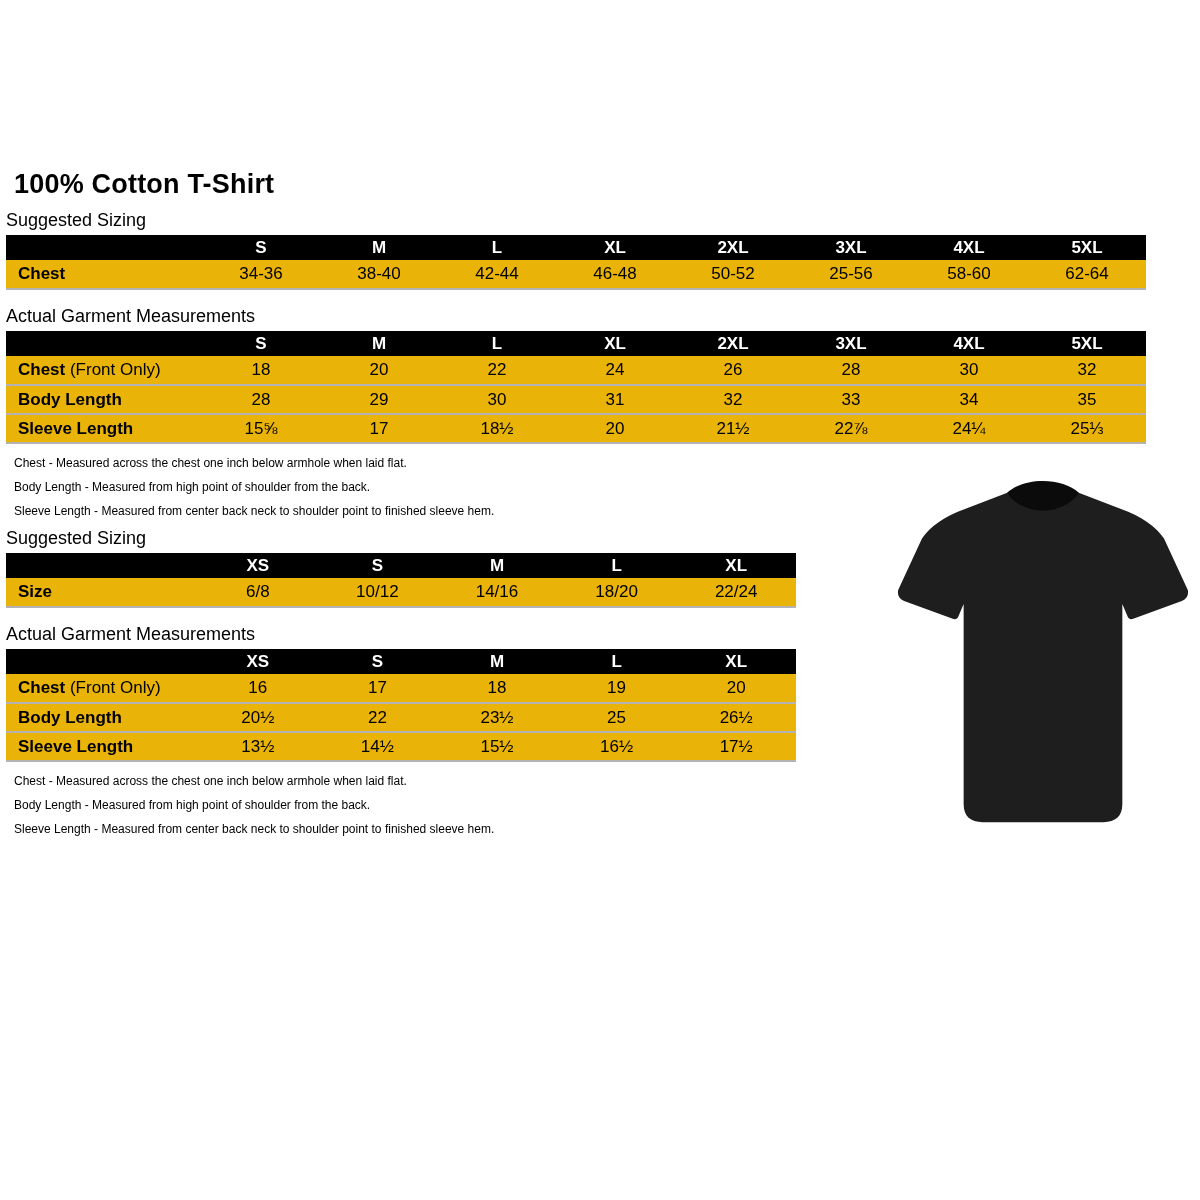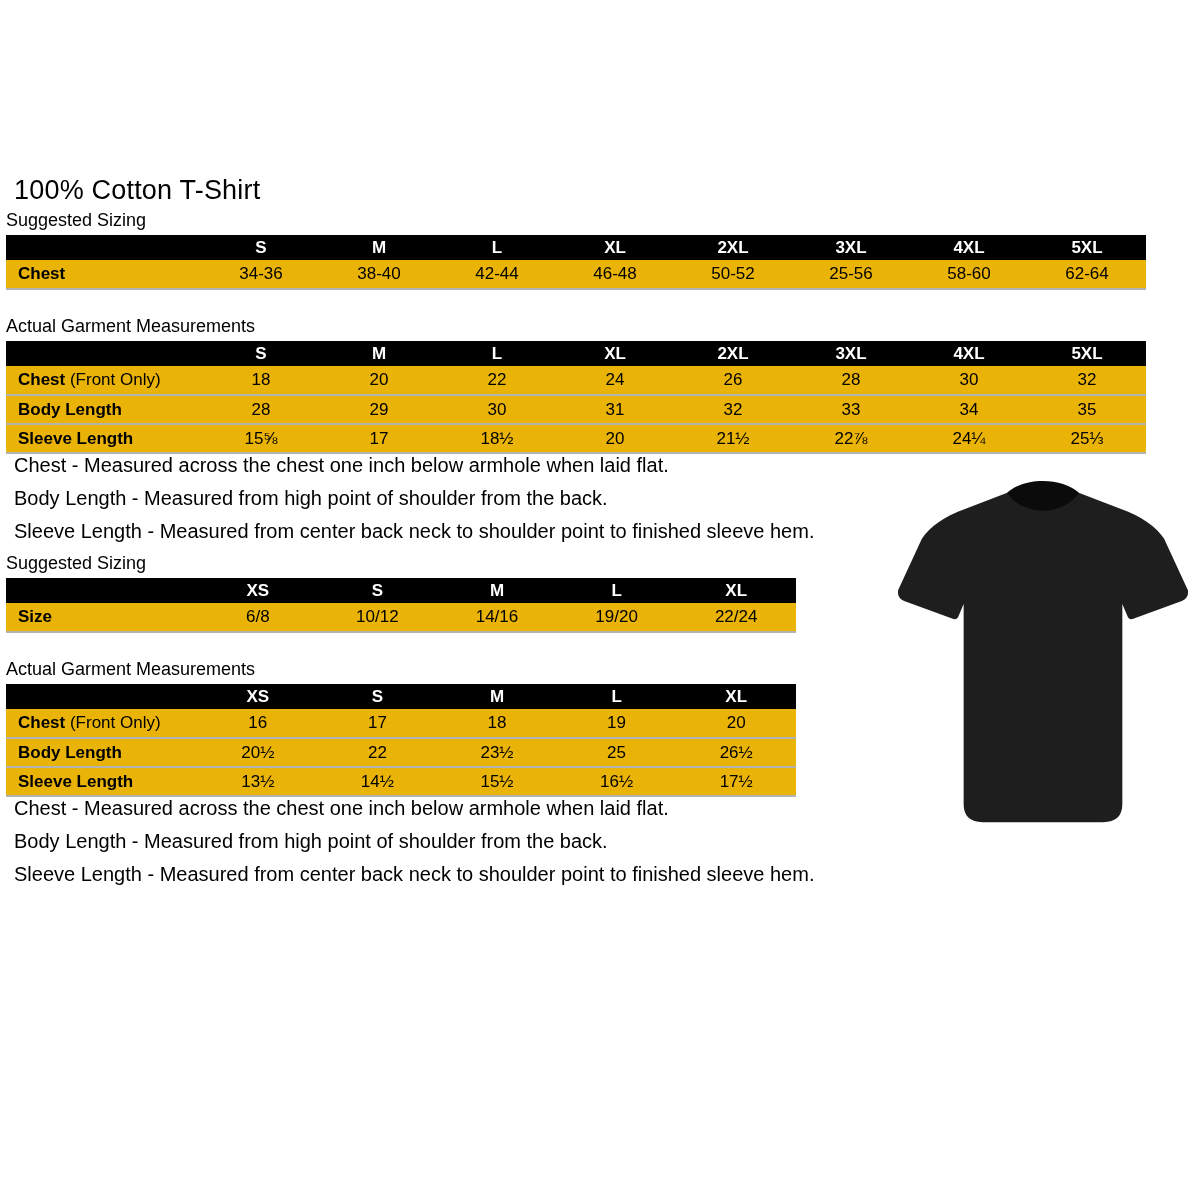--- a/index.html
+++ b/index.html
@@ -6,46 +6,46 @@
   * { margin:0; padding:0; box-sizing:border-box; }
   html,body { background:#fff; }
   body {
     width:1200px; height:1200px;
     font-family:"Liberation Sans","DejaVu Sans",sans-serif;
     color:#000;
   }
   .page { position:relative; width:1200px; height:1200px; overflow:hidden; padding:166px 0 0 6px; background:#fff; }
 
   .header-row { position:relative; height:40px; margin-bottom:4px; }
-  .title { position:absolute; left:8px; top:9px; font-size:27px; font-weight:400; letter-spacing:0.2px; }
+  .title { position:absolute; left:8px; top:3px; font-size:27px; font-weight:700; letter-spacing:0.2px; }
   .banner {
     position:absolute; left:340px; top:1px; width:556px; height:37px;
     background:#000; color:#fff; font-size:27px; font-weight:700;
     letter-spacing:4px; text-align:center; line-height:37px;
   }
 
   .section-label { font-size:18px; margin:0 0 4px 0; }
-  .gap-top { margin-top:26px; }
+  .gap-top { margin-top:16px; }
 
   table.sizes { border-collapse:collapse; table-layout:fixed; font-size:17px; }
   .adult-table { width:1140px; }
   .youth-table { width:790px; }
   table.sizes th {
     background:#000; color:#fff; font-weight:700; text-align:center;
     padding:2px; height:25px; font-size:17px;
   }
   table.sizes td {
     text-align:center; padding:3px 2px; height:29px;
     border-bottom:2px solid #b3b3b3; background:#eab308;
   }
   table.sizes td.label-col { text-align:left; padding-left:12px; }
   .adult-table .label-col { width:196px; }
   .youth-table .label-col { width:192px; }
 
-  .notes { font-size:20px; }
+  .notes { margin-top:12px; font-size:12px; }
   .notes p { margin:0 0 10px 8px; }
 
   .youth-title { font-size:26px; font-weight:700; margin:2px 0 10px 0; letter-spacing:0.2px; }
 
   .tshirt { position:absolute; left:893px; top:477px; width:298px; height:365px; }
   .tshirt svg { width:100%; height:100%; display:block; }
 </style>
 </head>
 <body>
 
@@ -155,21 +155,21 @@
           <th>L</th>
           <th>XL</th>
         </tr>
       </thead>
       <tbody>
         <tr>
           <td class="label-col"><b>Size</b></td>
           <td>6/8</td>
           <td>10/12</td>
           <td>14/16</td>
-          <td>19/20</td>
+          <td>18/20</td>
           <td>22/24</td>
         </tr>
       </tbody>
     </table>
 
   <div class="section-label gap-top">Actual Garment Measurements</div>
   <table class="sizes youth-table">
       <thead>
         <tr>
           <th class="label-col"></th>

